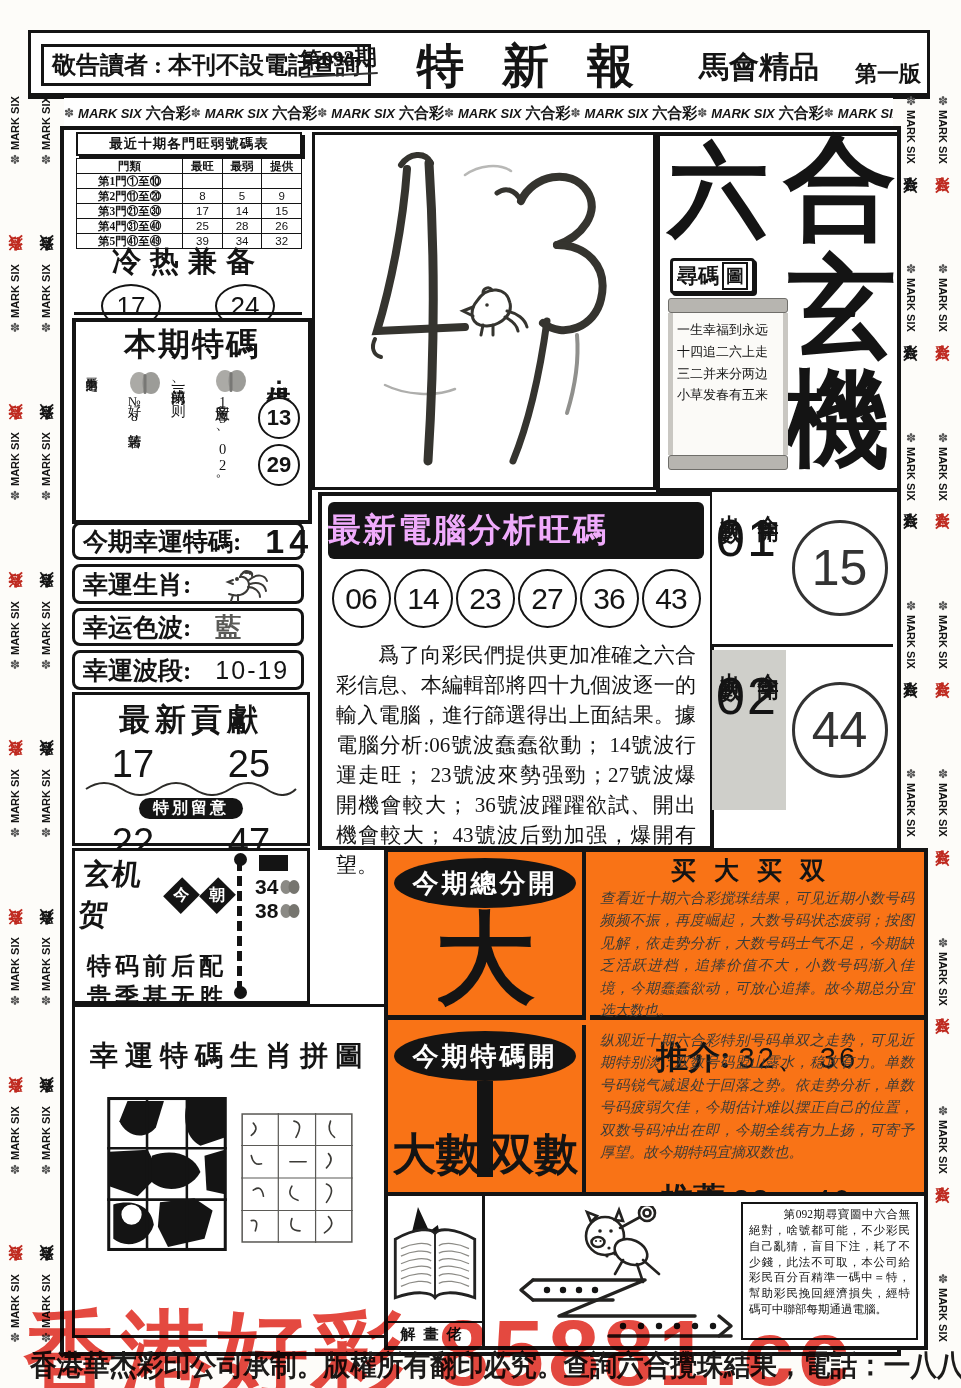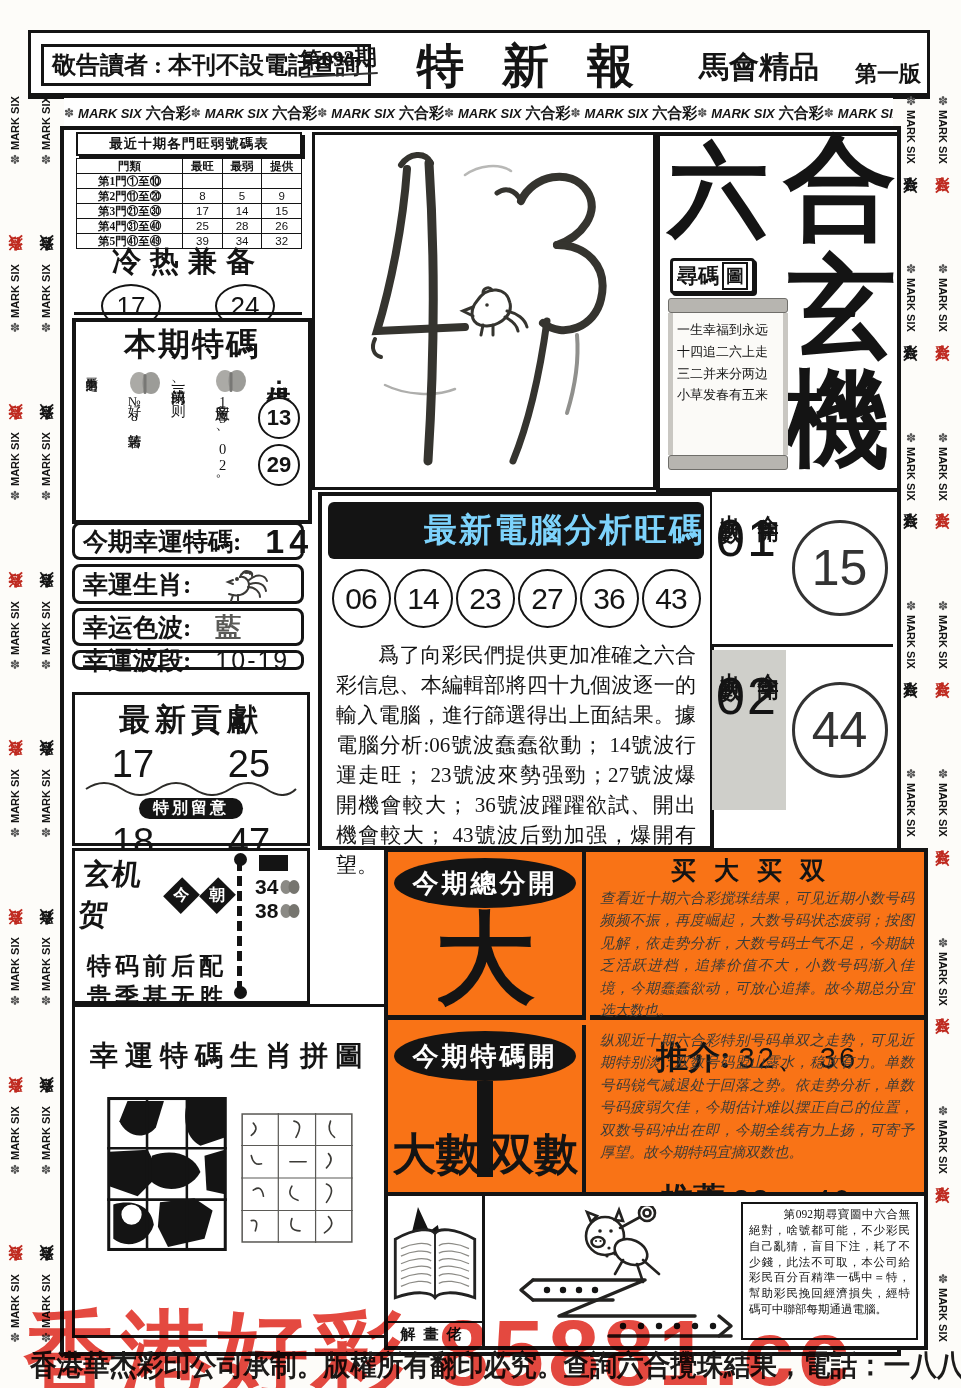--- a/index.html
+++ b/index.html
@@ -99,21 +99,21 @@
   .seek{position:absolute;left:10px;top:122px;border:3px solid #141414;border-radius:4px;padding:1px 4px;display:flex;align-items:center;gap:3px;
         font-size:21px;font-weight:900;font-family:"Liberation Serif",serif;background:#fff;box-shadow:2px 2px 0 #141414;}
   .seek .boxed{border:2px solid #141414;padding:0 2px;font-size:18px;}
   .scroll{position:absolute;left:8px;top:162px;width:120px;height:180px;}
   .scroll-bar{height:13px;background:#b7b5b0;border:1.5px solid #6f6e6a;border-radius:3px;}
   .scroll-body{border-left:5px solid #c9c7c2;border-right:5px solid #c9c7c2;background:#fbfaf7;padding:6px 4px;height:142px;box-sizing:border-box;}
   .poemline{font-size:13px;font-family:"Liberation Serif",serif;line-height:1.68;white-space:nowrap;}
 
   
   .computer{left:318px;top:492px;width:388px;height:350px;border:4px solid #141414;background:#fff;position:absolute;}
-  .comp-title{background:#141414;color:#7dd3fc;margin:6px;text-align:right;font-size:33px;font-weight:900;letter-spacing:2px;
+  .comp-title{background:#141414;color:#f0abfc;margin:6px;text-align:left;font-size:33px;font-weight:900;letter-spacing:2px;
               padding:6px 0;font-family:"Liberation Serif",serif;border-radius:6px;}
   .comp-balls{display:flex;justify-content:center;gap:3px;margin-top:10px;}
   .ball{width:55px;height:55px;border:2.5px solid #141414;border-radius:50%;display:flex;align-items:center;justify-content:center;
         font-size:30px;font-weight:500;letter-spacing:-1px;}
   .comp-text{padding:12px 14px 0 14px;font-family:"Liberation Serif",serif;font-size:21px;line-height:1.43;text-align:justify;text-indent:2em;}
 
   
   .appear{left:712px;width:181px;height:152px;display:flex;align-items:stretch;position:absolute;background:#fff;}
   .app-left{display:flex;flex-direction:column;padding:6px 4px;gap:2px;}
   .app-labels{display:flex;gap:10px;}
@@ -504,37 +504,37 @@
         <path d="M18 29 l-2 6 M23 29 l0 6"></path>
         <circle cx="22" cy="13" r="1" fill="#3a3936"></circle>
         <path d="M18 14 l-5 2 5 2"></path>
       </g>
       </svg>
   </div>
   <div class="abs lrow" style="top:608px;height:38px;">
     <span class="lab">幸运色波:</span>
     <span class="color-val">藍</span>
   </div>
-  <div class="abs lrow" style="top:650px;height:20px;">
+  <div class="abs lrow" style="top:650px;height:40px;">
     <span class="lab">幸運波段:</span>
     <span class="range-val">10-19</span>
   </div>
 
   <div class="contrib">
     <div class="t">最新貢獻</div>
     <div class="nums">
       <span>17</span>
       <span>25</span>
     </div>
     <svg class="wavy" width="214" height="16" viewBox="0 0 214 16">
       <path d="M2 9 q18 -12 36 0 t36 0 t36 0 t36 0 t36 0 t30 0" fill="none" stroke="#2c2b28" stroke-width="2"></path>
       </svg>
     <div class="pill">特別留意</div>
     <div class="nums">
-      <span>18</span>
+      <span>22</span>
       <span>47</span>
     </div>
   </div>
 
   <div class="abs xuanji">
     <div class="xj-main">
       <div class="xj-title">
         <span class="xj-brush">玄机贺</span>
         <span class="diamond">
             <span>今</span>

